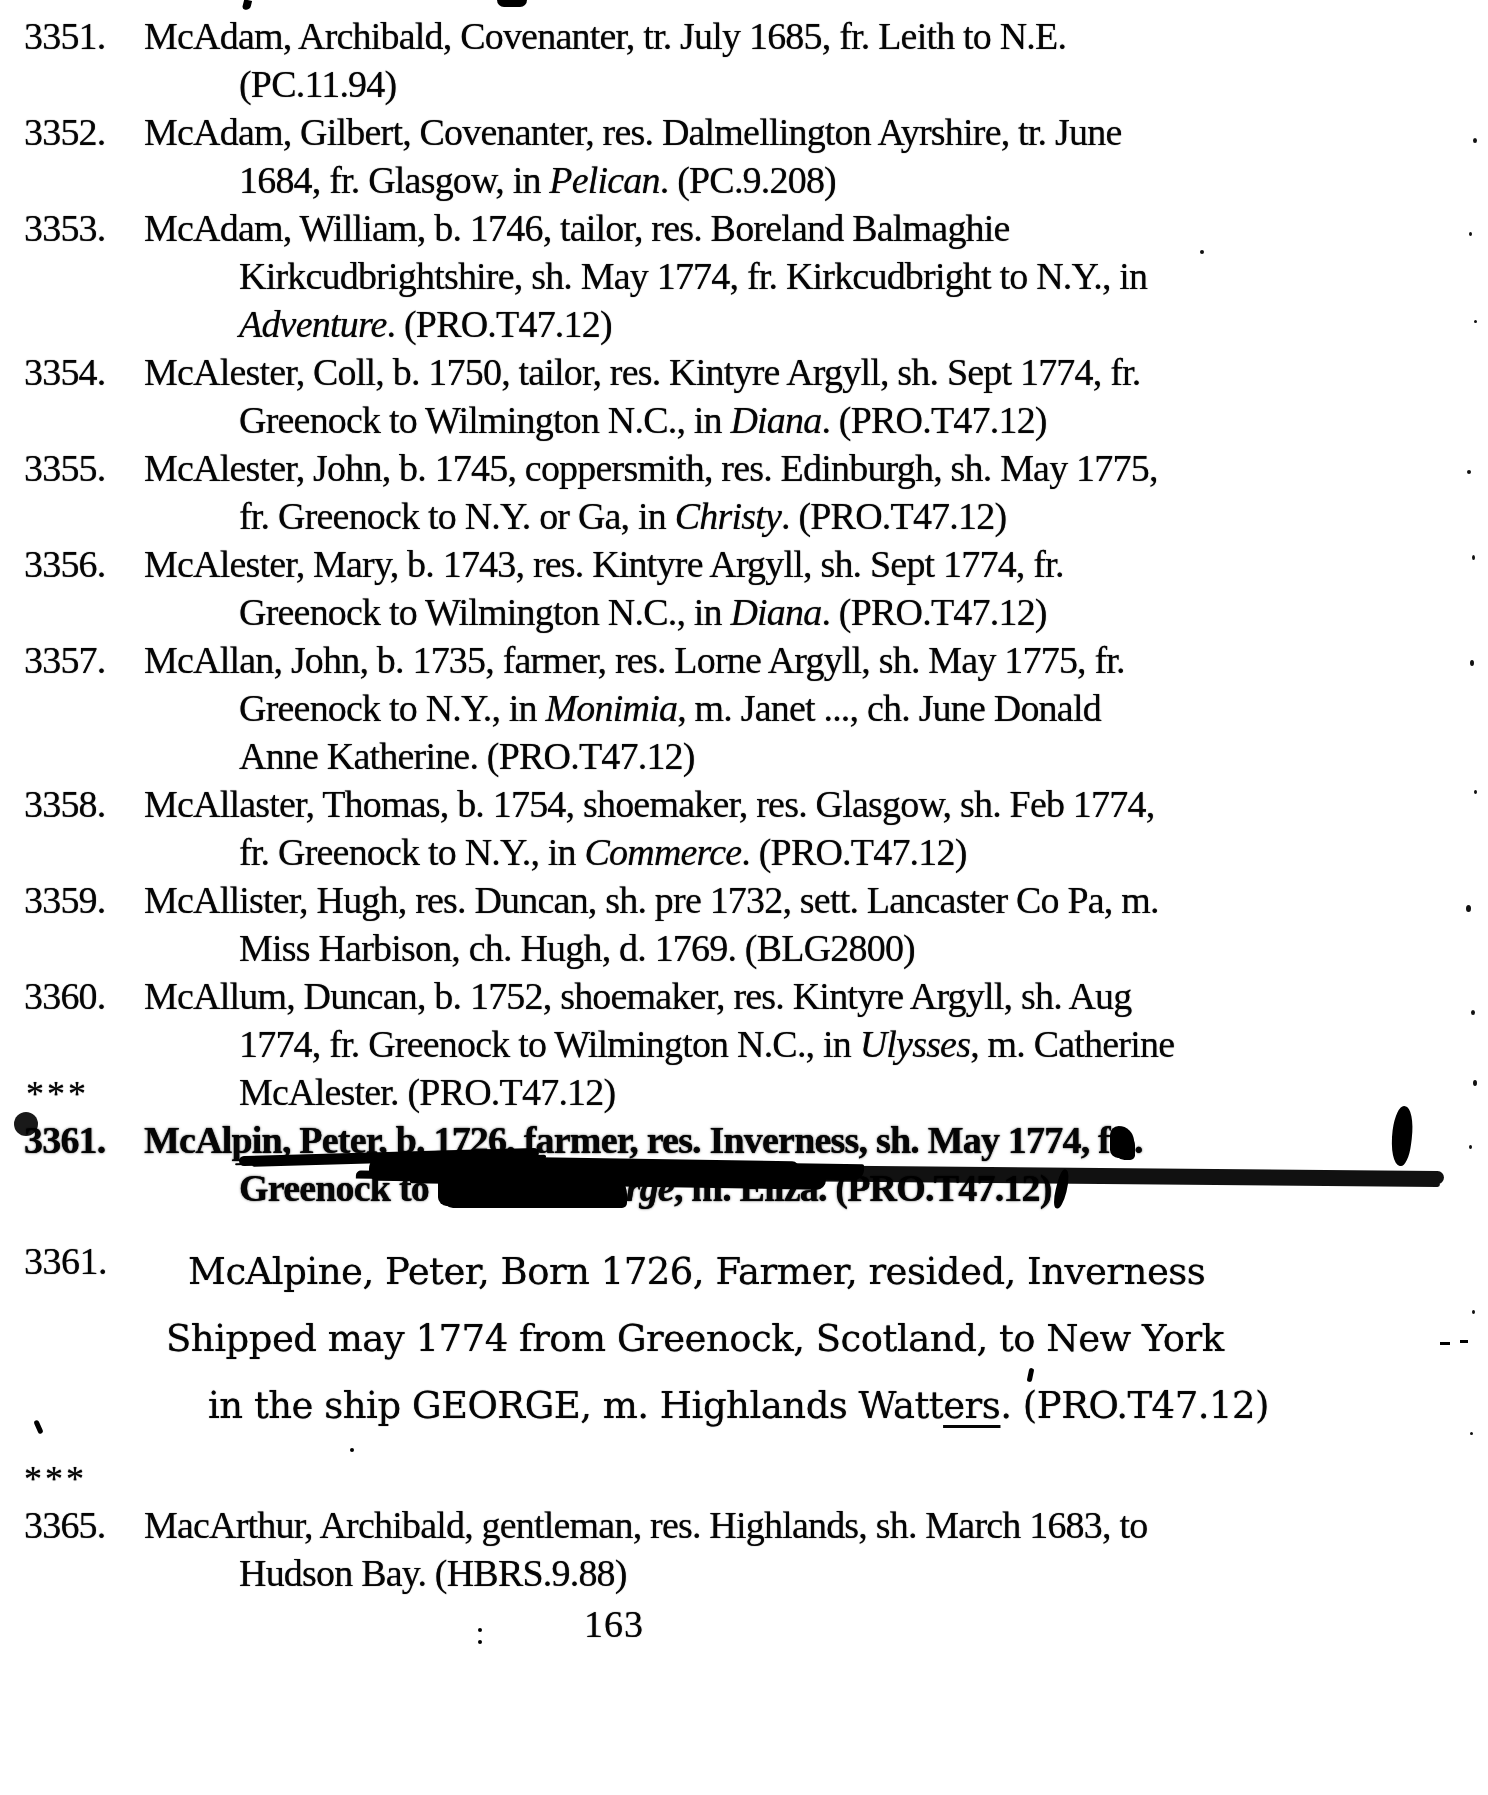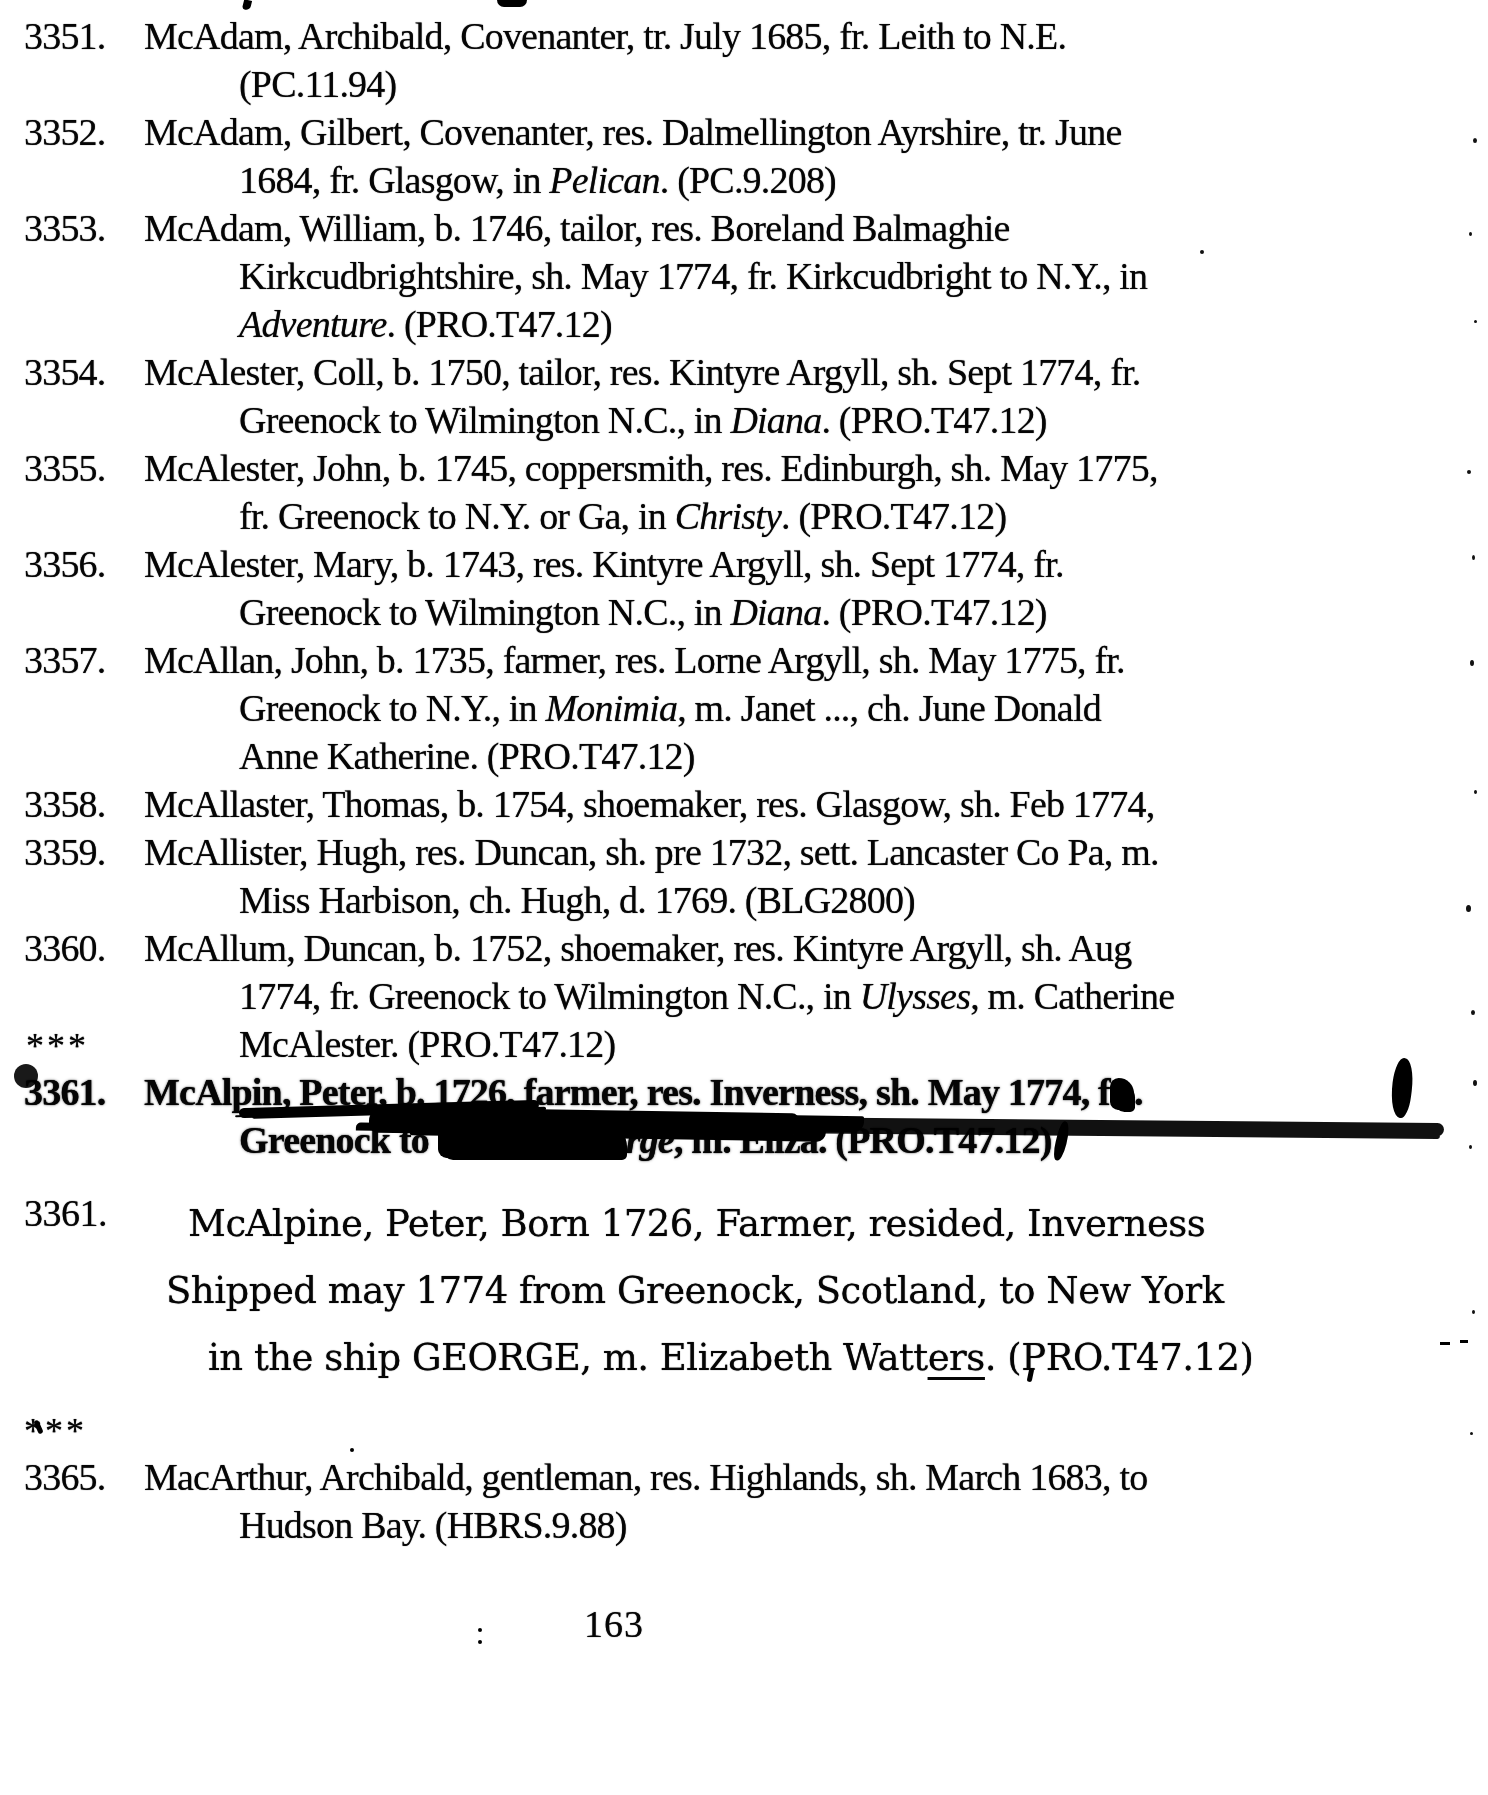--- a/index.html
+++ b/index.html
@@ -127,20 +127,21 @@
         <div class="lines">
           <div class="line i0"><span>McAllan, John, b. 1735, farmer, res. Lorne Argyll, sh. May 1775, fr.</span></div>
           <div class="line i1"><span>Greenock to N.Y., in </span><span class="it ">Monimia</span><span>, m. Janet ..., ch. June Donald</span></div>
           <div class="line i1"><span>Anne Katherine. (PRO.T47.12)</span></div>
         </div>
       </div>
       <div class="entry normal">
         <span class="num">3358.</span>
         <div class="lines">
           <div class="line i0"><span>McAllaster, Thomas, b. 1754, shoemaker, res. Glasgow, sh. Feb 1774,</span></div>
+          <div class="line i1"><span>fr. Greenock to N.Y., in </span><span class="it ">Commerce</span><span>. (PRO.T47.12)</span></div>
         </div>
       </div>
       <div class="entry normal">
         <span class="num">3359.</span>
         <div class="lines">
           <div class="line i0"><span>McAllister, Hugh, res. Duncan, sh. pre 1732, sett. Lancaster Co Pa, m.</span></div>
           <div class="line i1"><span>Miss Harbison, ch. Hugh, d. 1769. (BLG2800)</span></div>
         </div>
       </div>
       <div class="entry normal">
@@ -161,21 +162,21 @@
         <div class="scr scr2"></div>
         <div class="scr scr3"></div>
         <div class="scr scr4"></div>
         <div class="scr scr5"></div>
       </div>
       <div class="entry retyped">
         <span class="num">3361.</span>
         <div class="lines">
           <div class="line i0 r0"><span>McAlpine, Peter, Born 1726, Farmer, resided, Inverness</span></div>
           <div class="line i0 r1"><span>Shipped may 1774 from Greenock, Scotland, to New York</span></div>
-          <div class="line i0 r2"><span>in the ship GEORGE, m. Elizabeth Watt</span><span class="u">ers</span><span>. (PRO.T47.12)</span></div>
+          <div class="line i0 r2"><span>in the ship GEORGE, m. Highlands Watt</span><span class="u">ers</span><span>. (PRO.T47.12)</span></div>
         </div>
       </div>
       <div class="marker-row">***</div>
       <div class="entry normal">
         <span class="num">3365.</span>
         <div class="lines">
           <div class="line i0"><span>MacArthur, Archibald, gentleman, res. Highlands, sh. March 1683, to</span></div>
           <div class="line i1"><span>Hudson Bay. (HBRS.9.88)</span></div>
         </div>
       </div>

